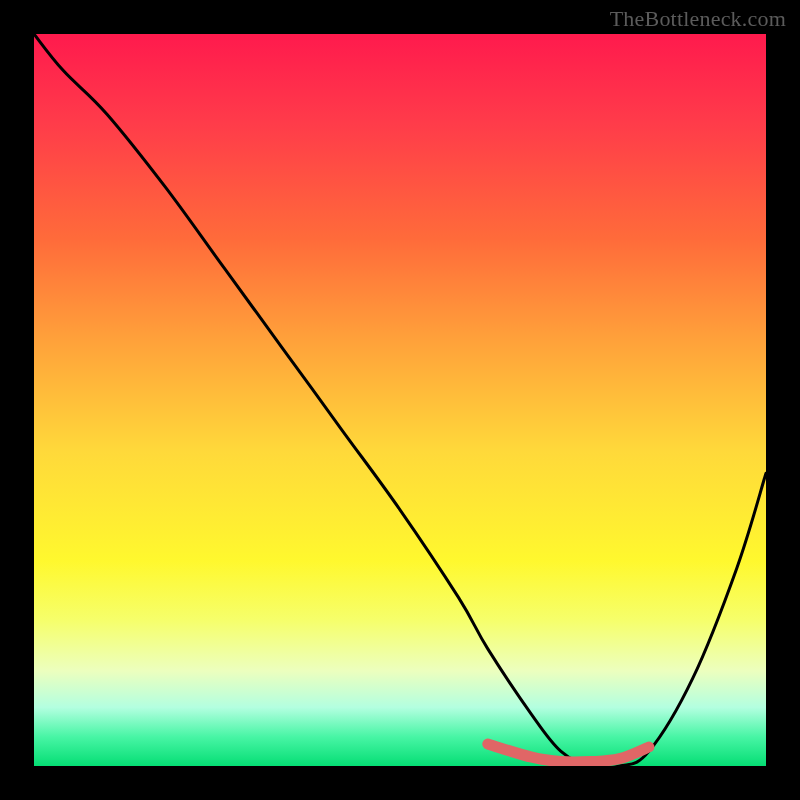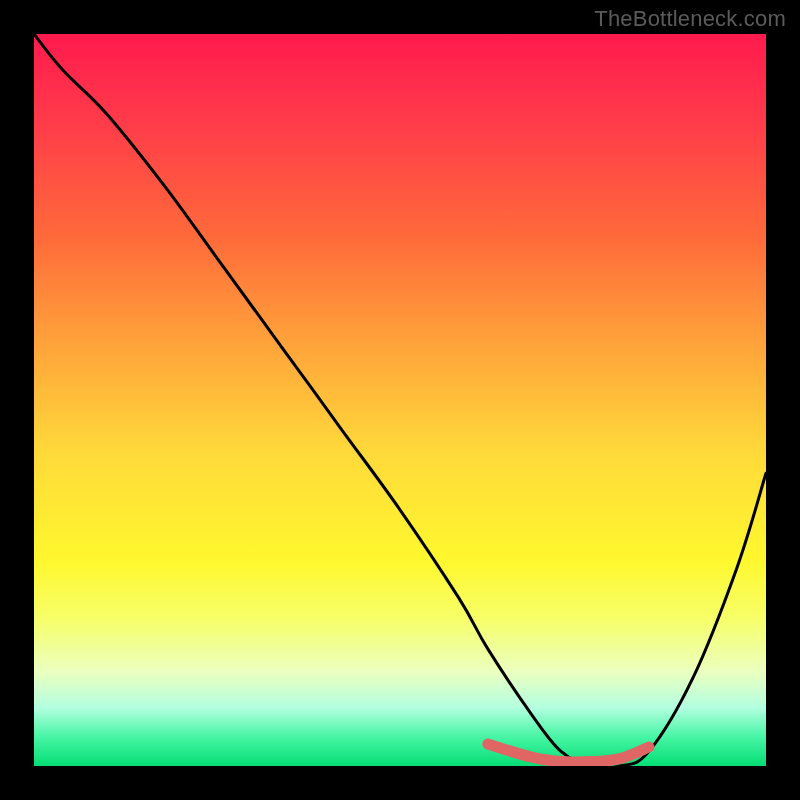--- a/index.html
+++ b/index.html
@@ -10,20 +10,21 @@
     background: #000;
     font-family: Arial, Helvetica, sans-serif;
     overflow: hidden;
   }
 
   .frame {
     position: relative;
     width: 800px;
     height: 636px;
     background: #000;
+    font-family: Liberation Serif, serif;
   }
 
   .attribution {
     position: absolute;
     top: 6px;
     right: 14px;
     color: #5b5b5b;
     font-size: 22px;
     letter-spacing: 0.2px;
     z-index: 30;

